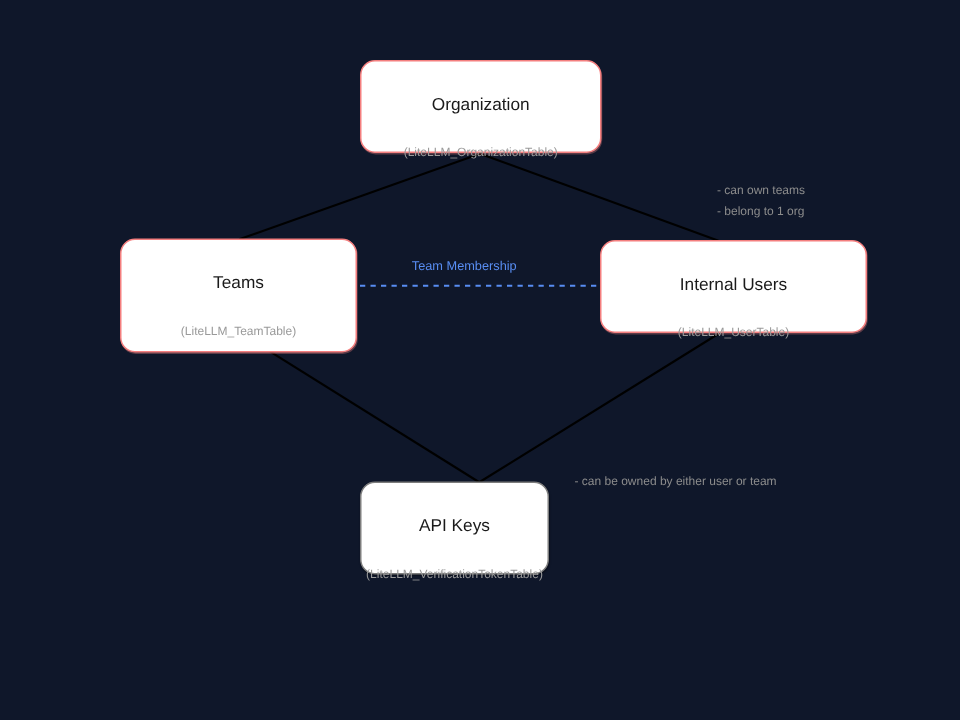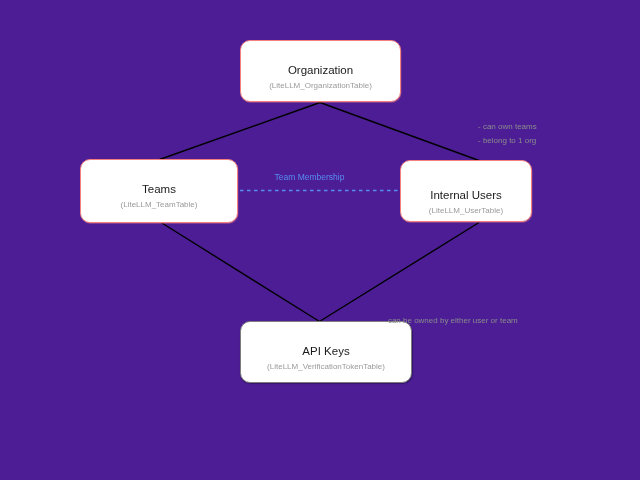--- a/index.html
+++ b/index.html
@@ -5,21 +5,21 @@
   html, body {
     margin: 0;
     padding: 0;
     background: #ffffff;
     font-family: "Liberation Sans", sans-serif;
   }
   .canvas {
     position: relative;
     width: 640px;
     height: 480px;
-    background: #4c1d95;
+    background: #0f172a;
     overflow: hidden;
     text-decoration: underline;
   }
   svg.edges {
     position: absolute;
     left: 0; top: 0;
     width: 640px; height: 480px;
   }
   .edge-black {
     stroke: #000000;
@@ -37,32 +37,32 @@
     box-sizing: border-box;
     background: #ffffff;
     border-radius: 10px;
     display: flex;
     flex-direction: column;
     align-items: center;
   }
   .node.red    { border: 1.6px solid #f47f7f; box-shadow: 0.5px 1px 0 rgba(240,128,128,0.35); }
   .node.gray   { border: 1.6px solid #7d7d7d; box-shadow: 0.5px 1px 1px rgba(0,0,0,0.30); }
   #node-organization   { left: 240px; top: 40px;  width: 161px; height: 62px; }
-  #node-teams          { left: 80px;  top: 159px; width: 158px; height: 64px; }
-  #node-internal-users { left: 400px; top: 160px; width: 132px; height: 62px; justify-content: center; }
-  #node-api-keys       { left: 240px; top: 321px; width: 172px; height: 62px; }
+  #node-teams          { left: 80px;  top: 159px; width: 158px; height: 76px; }
+  #node-internal-users { left: 400px; top: 160px; width: 178px; height: 62px; }
+  #node-api-keys       { left: 240px; top: 321px; width: 126px; height: 62px; }
   .node-title {
     margin-top: 23px;
     font-size: 11.5px;
     line-height: 13px;
     color: #1a1a1a;
     white-space: nowrap;
   }
   .node-subtitle {
-    margin-top: 4px;
+    margin-top: 20px;
     font-size: 8px;
     line-height: 10px;
     color: #9a9a9a;
     white-space: nowrap;
   }
   .edge-label-membership {
     position: absolute;
     left: 240px;
     top: 172px;
     width: 139px;

